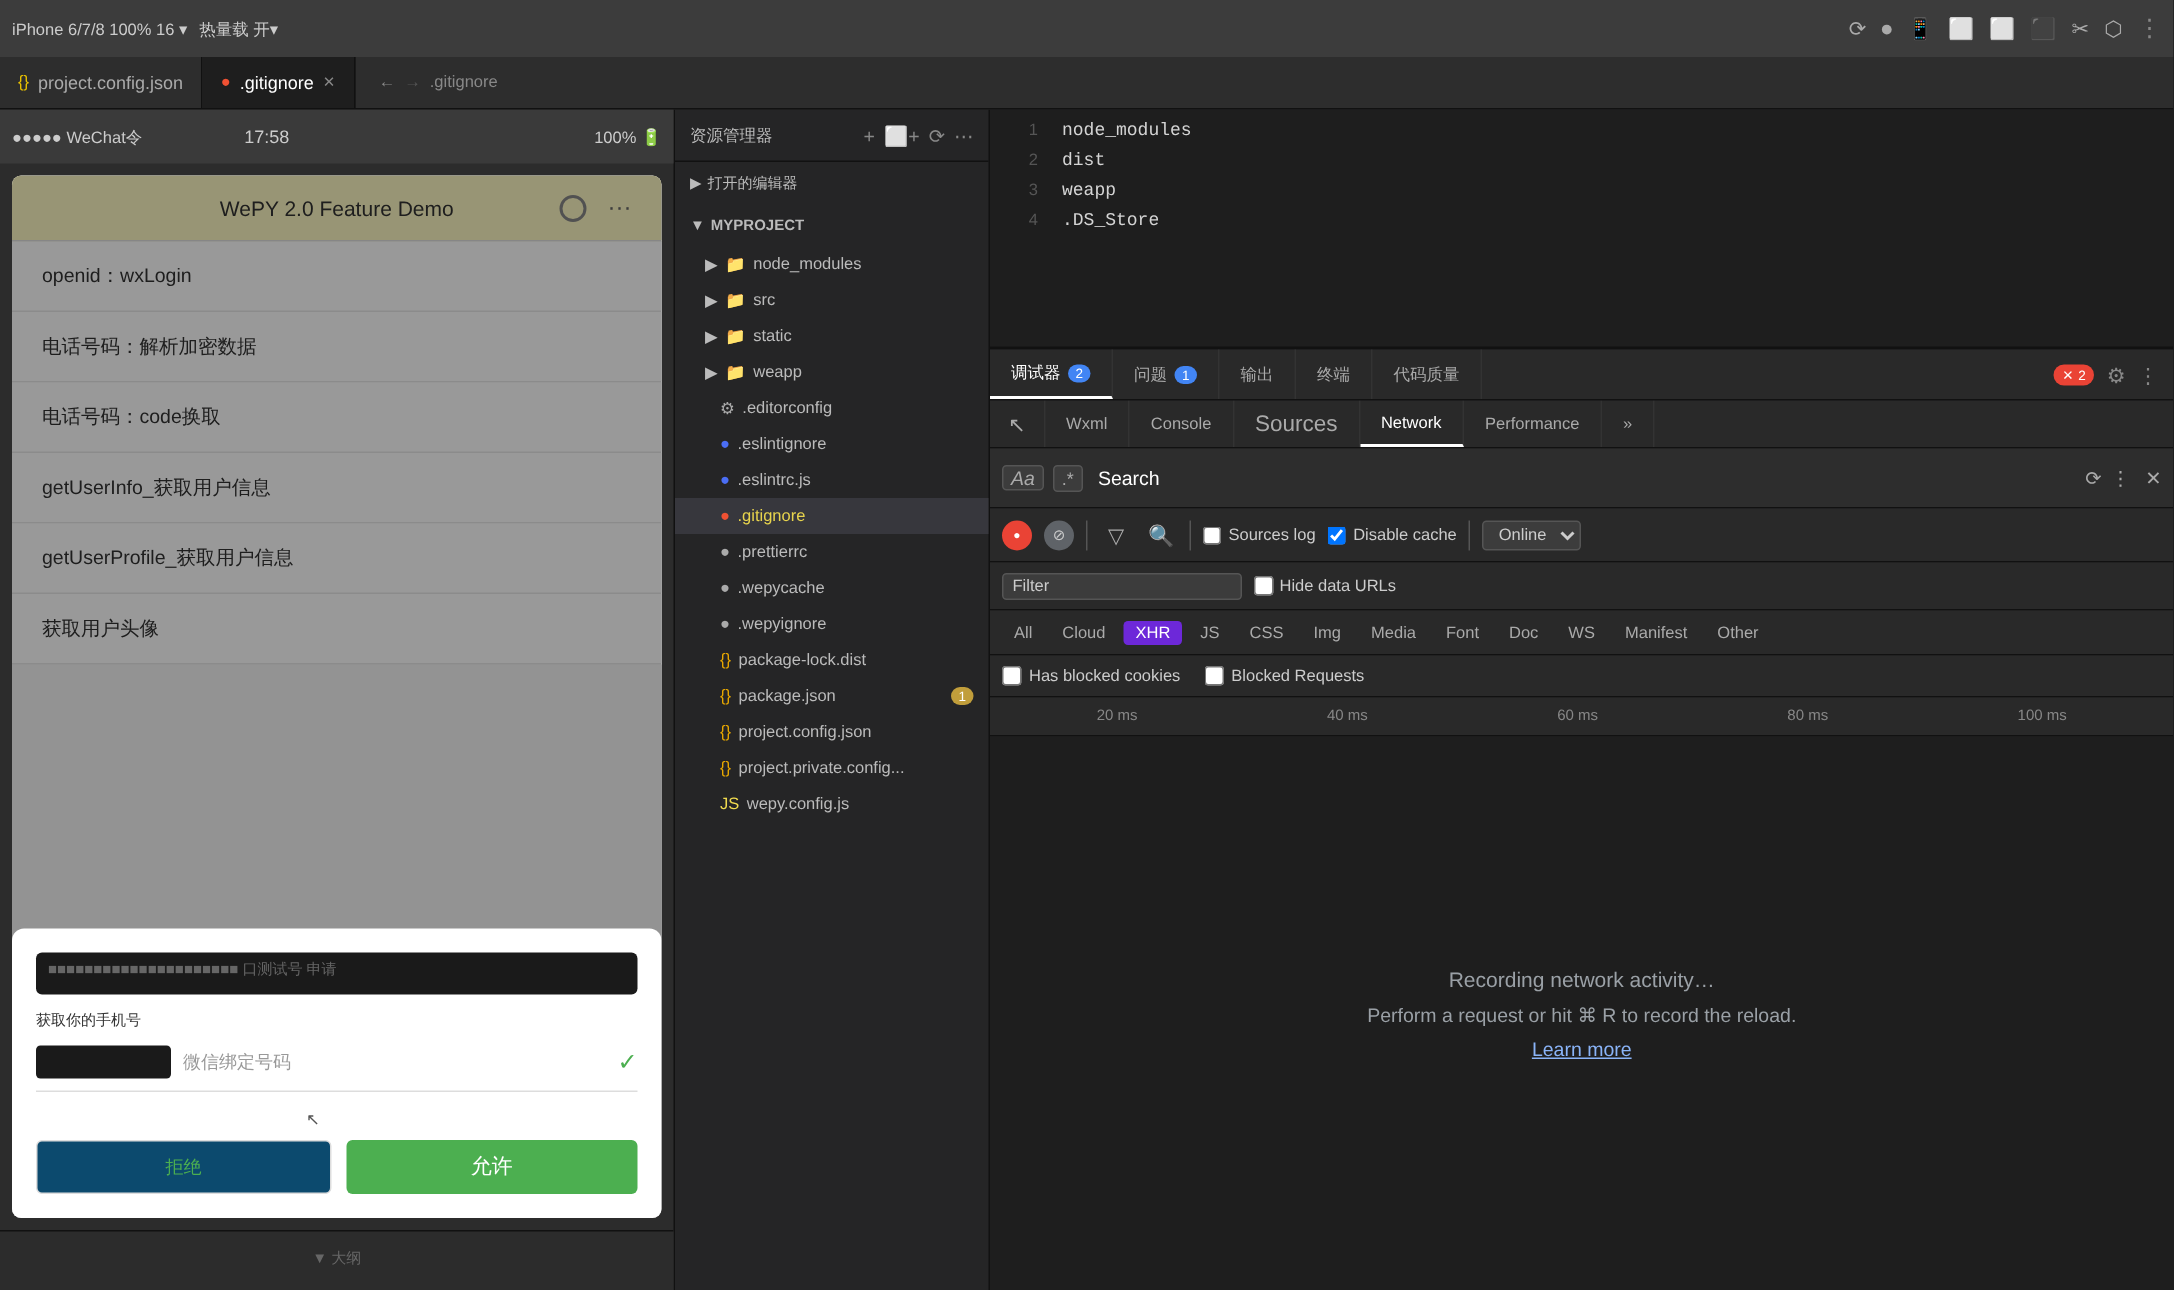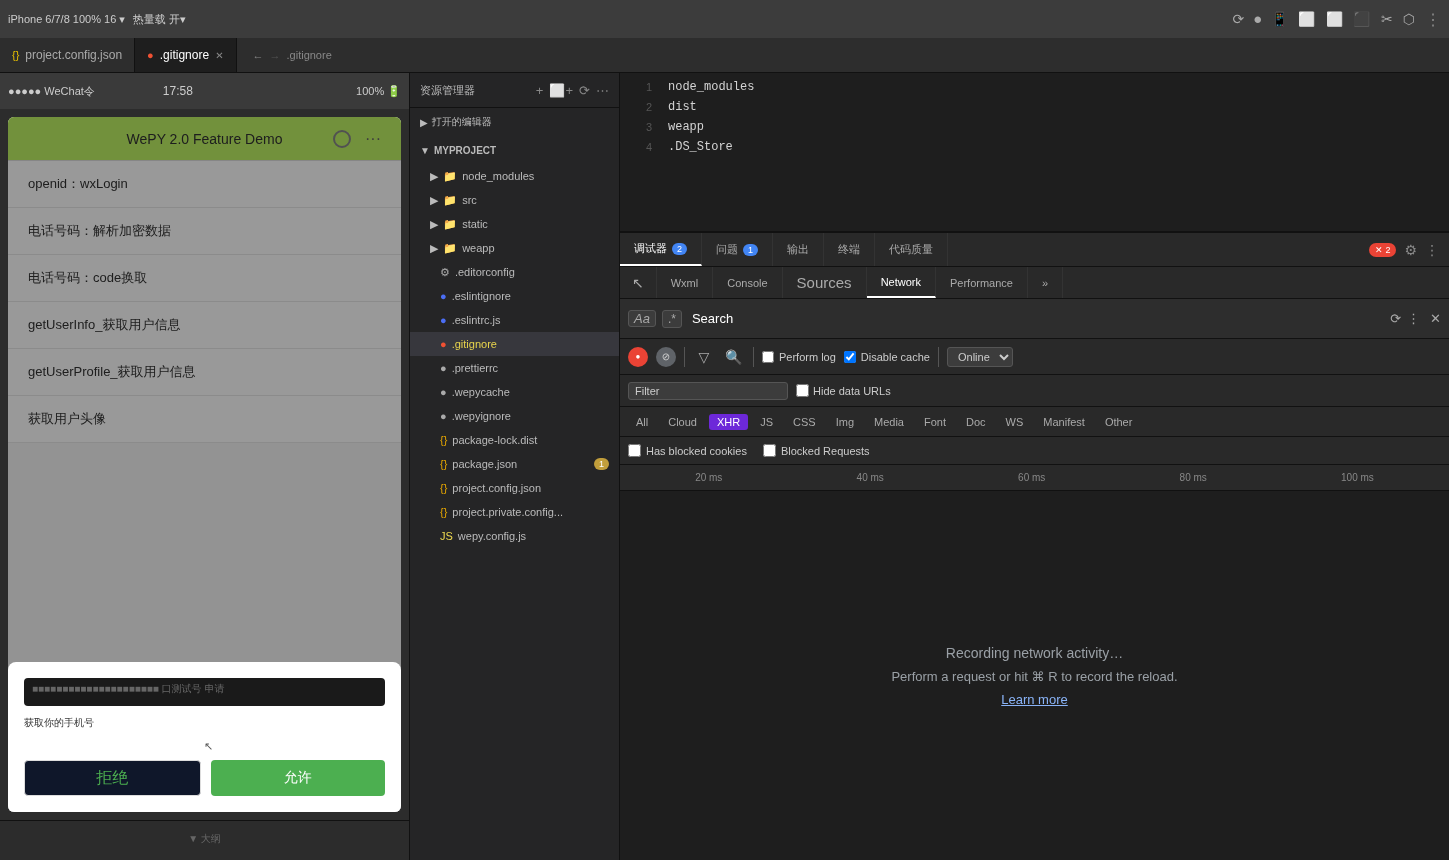--- a/index.html
+++ b/index.html
@@ -73,21 +73,21 @@
 
     
     .main-layout {
       display: flex;
       flex: 1;
       overflow: hidden;
     }
 
     
     .phone-panel {
-      width: 410px;
+      width: 450px;
       background: #2c2c2c;
       display: flex;
       flex-direction: column;
       flex-shrink: 0;
       border-right: 1px solid #111;
     }
 
     
     .phone-status {
       height: 36px;
@@ -105,21 +105,21 @@
       flex: 1;
       background: #f0f0f0;
       margin: 8px;
       border-radius: 6px;
       overflow: hidden;
       display: flex;
       flex-direction: column;
       position: relative;
     }
     .phone-header {
-      background: #bef264;
+      background: #fef9c3;
       height: 44px;
       display: flex;
       align-items: center;
       justify-content: center;
       font-size: 14px;
       font-weight: 500;
       color: #333;
       border-bottom: 1px solid #e0e0e0;
       padding: 0 40px;
     }
@@ -207,23 +207,23 @@
       font-size: 16px;
     }
     .dialog-buttons {
       display: flex;
       gap: 10px;
     }
     .dialog-btn-reject {
       flex: 1;
       height: 36px;
       border: 1px solid #ddd;
-      background: #0f172a;
+      background: #0c4a6e;
       border-radius: 4px;
-      font-size: 16px;
+      font-size: 12px;
       color: #4CAF50;
       cursor: pointer;
       display: flex;
       align-items: center;
       justify-content: center;
     }
     .dialog-btn-allow {
       flex: 1;
       height: 36px;
       background: #4CAF50;
@@ -645,20 +645,25 @@
 
       <div class="dialog-overlay">
         <div class="dialog-box">
           <div class="dialog-input-row">
 
             <div style="padding:4px 8px; font-size:10px; color:#666;">
               <span>■■■■■■■■■■■■■■■■■■■■■ 口测试号 申请</span>
             </div>
           </div>
           <div class="dialog-title">获取你的手机号</div>
+          <div class="dialog-field-row">
+            <div class="dialog-field-input"></div>
+            <span class="dialog-field-placeholder">微信绑定号码</span>
+            <span class="dialog-check">✓</span>
+          </div>
 
           <div style="position:relative; height:12px; margin-bottom:8px;">
             <span style="position:absolute; left:180px; top:0; font-size:11px; color:#555;">↖</span>
           </div>
           <div class="dialog-buttons">
             <div class="dialog-btn-reject">拒绝</div>
             <div class="dialog-btn-allow">允许</div>
           </div>
         </div>
       </div>
@@ -849,21 +854,21 @@
         <div class="toolbar-separator"></div>
         <div class="toolbar-icon">
           <span>▽</span>
         </div>
         <div class="toolbar-icon">
           <span>🔍</span>
         </div>
         <div class="toolbar-separator"></div>
         <div class="checkbox-row">
           <input type="checkbox" style="">
-          <span>Perform log</span>
+          <span>Sources log</span>
         </div>
         <div class="checkbox-row">
           <input type="checkbox" checked="" style="">
           <span>Disable cache</span>
         </div>
         <div class="toolbar-separator"></div>
         <select class="online-select">
           <option>Online</option>
         </select>
       </div>

